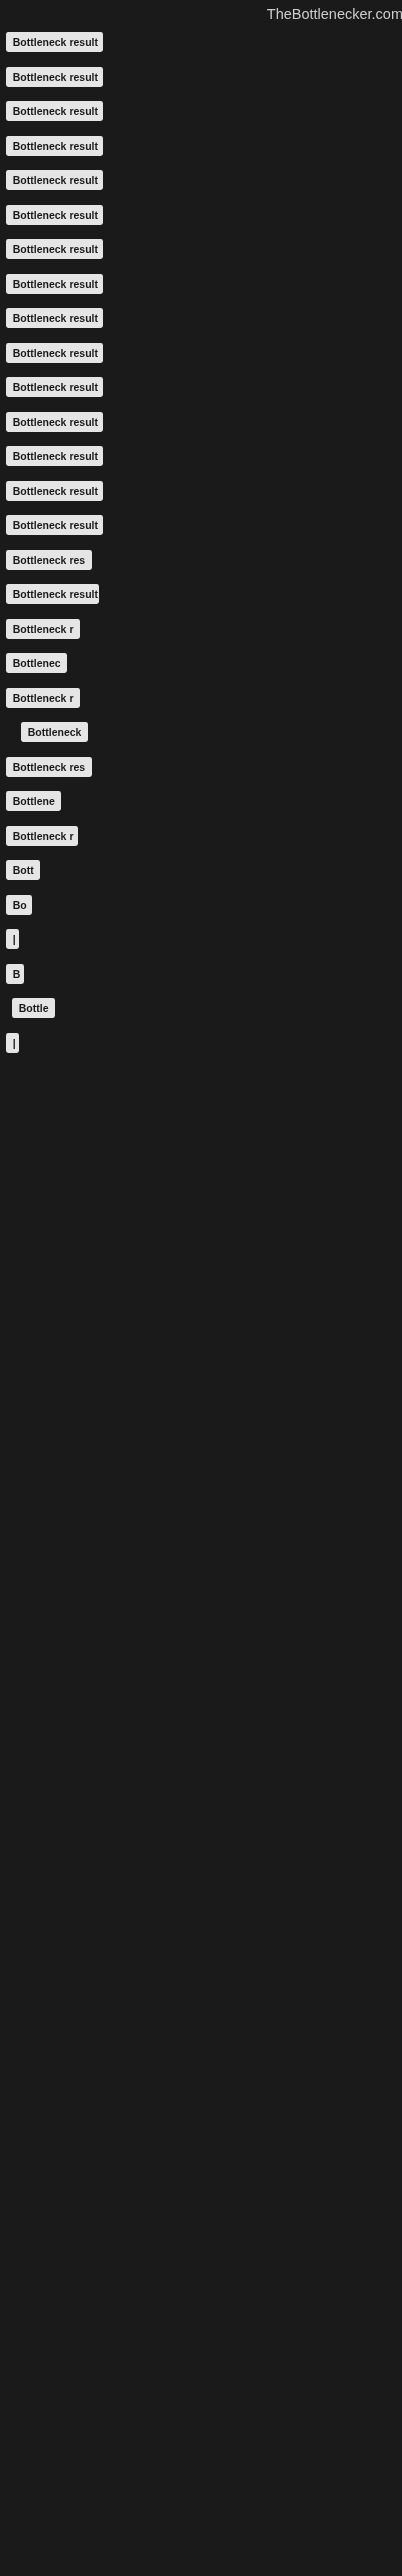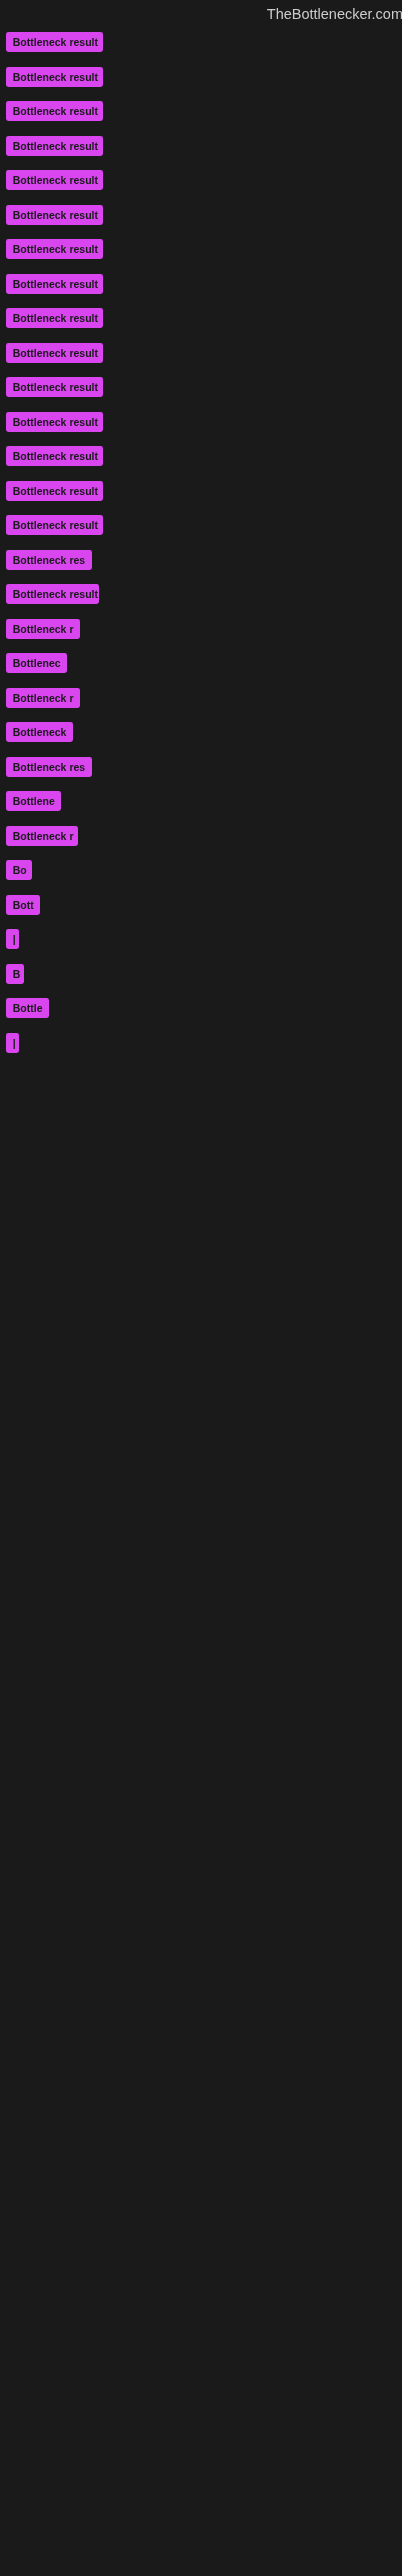--- a/index.html
+++ b/index.html
@@ -20,21 +20,21 @@
       font-size: 14.5px;
       padding: 6.4px 0 9.7px 0;
       font-weight: normal;
     }
     .bottleneck-item {
       margin: 0 0 14.5px 6.4px;
       display: flex;
       align-items: center;
     }
     .bottleneck-badge {
-      background-color: #d946ef;
+      background-color: #e5e5e5;
       color: #1a1a1a;
       font-size: 10.5px;
       font-weight: bold;
       padding: 4px 6.4px;
       border-radius: 2.4px;
       white-space: nowrap;
       overflow: hidden;
     }
   </style>
 </head>
@@ -97,43 +97,43 @@
     <div class="bottleneck-item">
       <div class="bottleneck-badge" style="max-width: 76px;">Bottleneck r</div>
     </div>
     <div class="bottleneck-item">
       <div class="bottleneck-badge" style="max-width: 66px; text-align: center;">Bottlenec</div>
     </div>
     <div class="bottleneck-item">
       <div class="bottleneck-badge" style="max-width: 76px;">Bottleneck r</div>
     </div>
     <div class="bottleneck-item">
-      <div class="bottleneck-badge" style="max-width: 68px;">Bottleneck</div>
+      <div class="bottleneck-badge" style="max-width: 68px; margin-left: 15px;">Bottleneck</div>
     </div>
     <div class="bottleneck-item">
       <div class="bottleneck-badge" style="max-width: 87px;">Bottleneck res</div>
     </div>
     <div class="bottleneck-item">
       <div class="bottleneck-badge" style="max-width: 60px;">Bottlene</div>
     </div>
     <div class="bottleneck-item">
       <div class="bottleneck-badge" style="max-width: 72px;">Bottleneck r</div>
     </div>
     <div class="bottleneck-item">
-      <div class="bottleneck-badge" style="max-width: 26px;">Bo</div>
+      <div class="bottleneck-badge" style="max-width: 39px;">Bott</div>
     </div>
     <div class="bottleneck-item">
-      <div class="bottleneck-badge" style="max-width: 39px;">Bott</div>
+      <div class="bottleneck-badge" style="max-width: 26px;">Bo</div>
     </div>
     <div class="bottleneck-item">
       <div class="bottleneck-badge" style="max-width: 11.3px;">|</div>
     </div>
     <div class="bottleneck-item">
       <div class="bottleneck-badge" style="max-width: 17.7px;">B</div>
     </div>
     <div class="bottleneck-item">
-      <div class="bottleneck-badge" style="max-width: 43px;">Bottle</div>
+      <div class="bottleneck-badge" style="max-width: 43px; margin-left: 6px;">Bottle</div>
     </div>
     <div class="bottleneck-item">
       <div class="bottleneck-badge" style="max-width: 11.3px;">|</div>
     </div>
   </div>
 
 
 </body></html>

